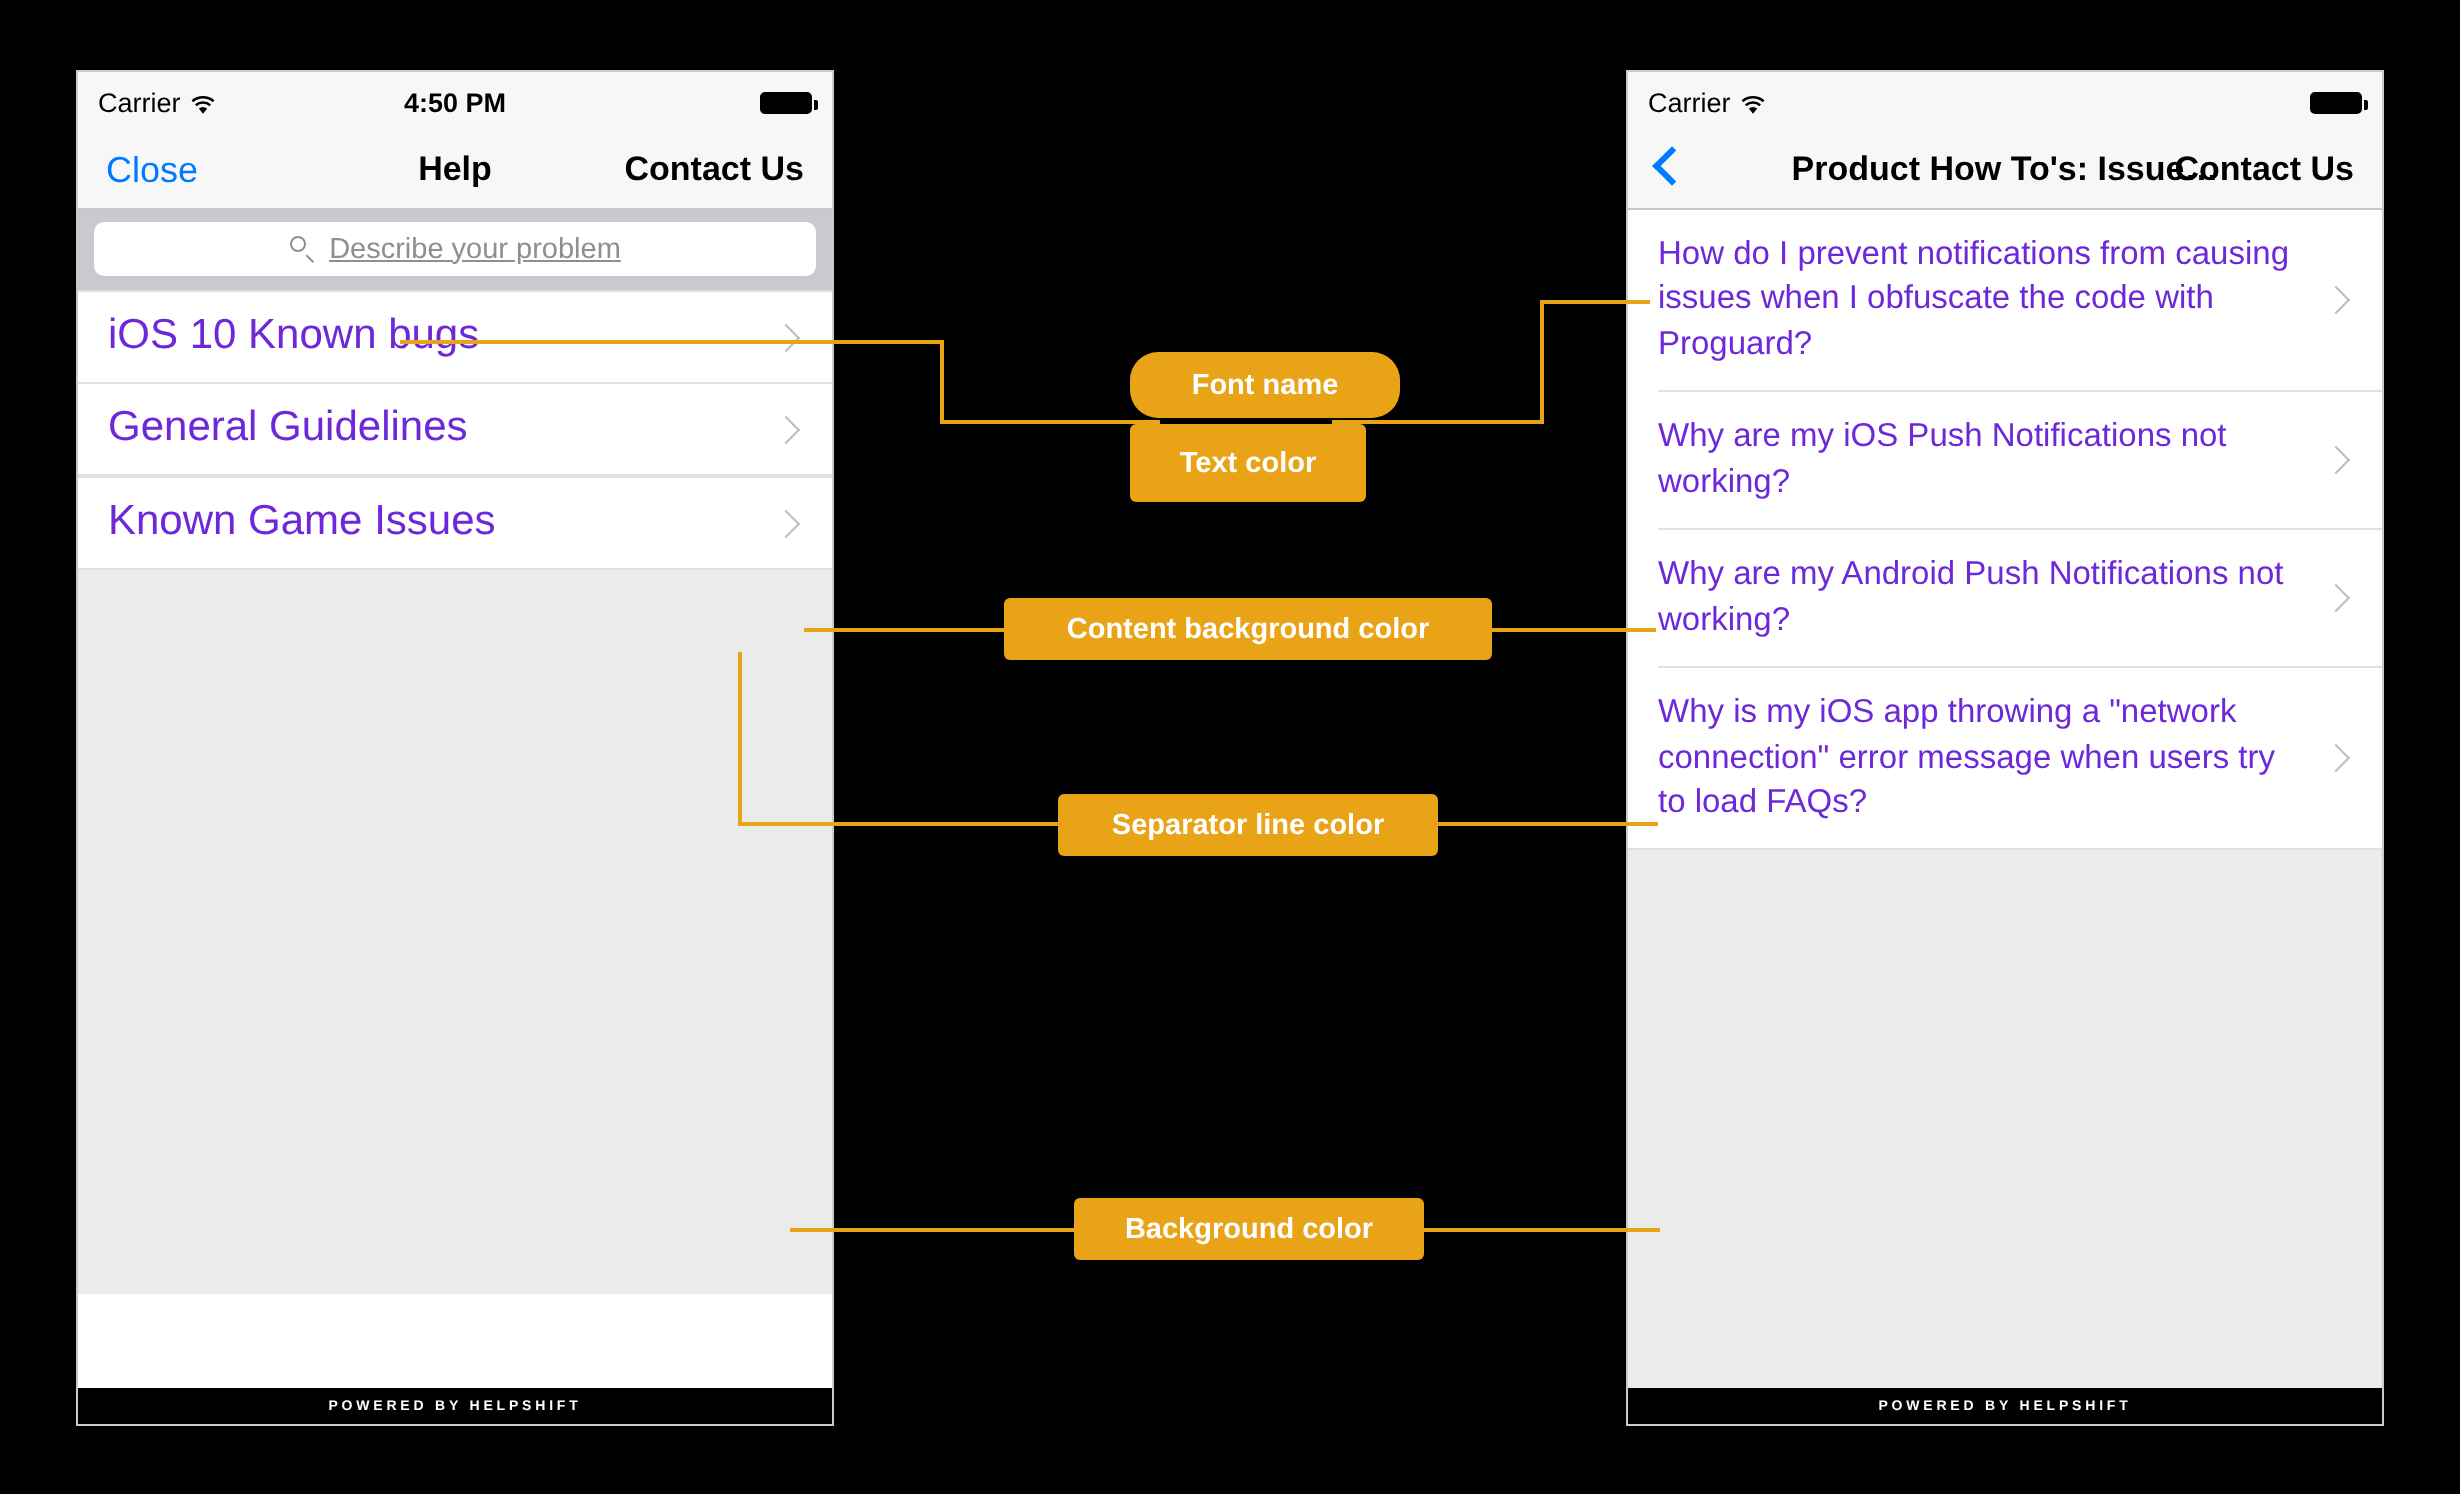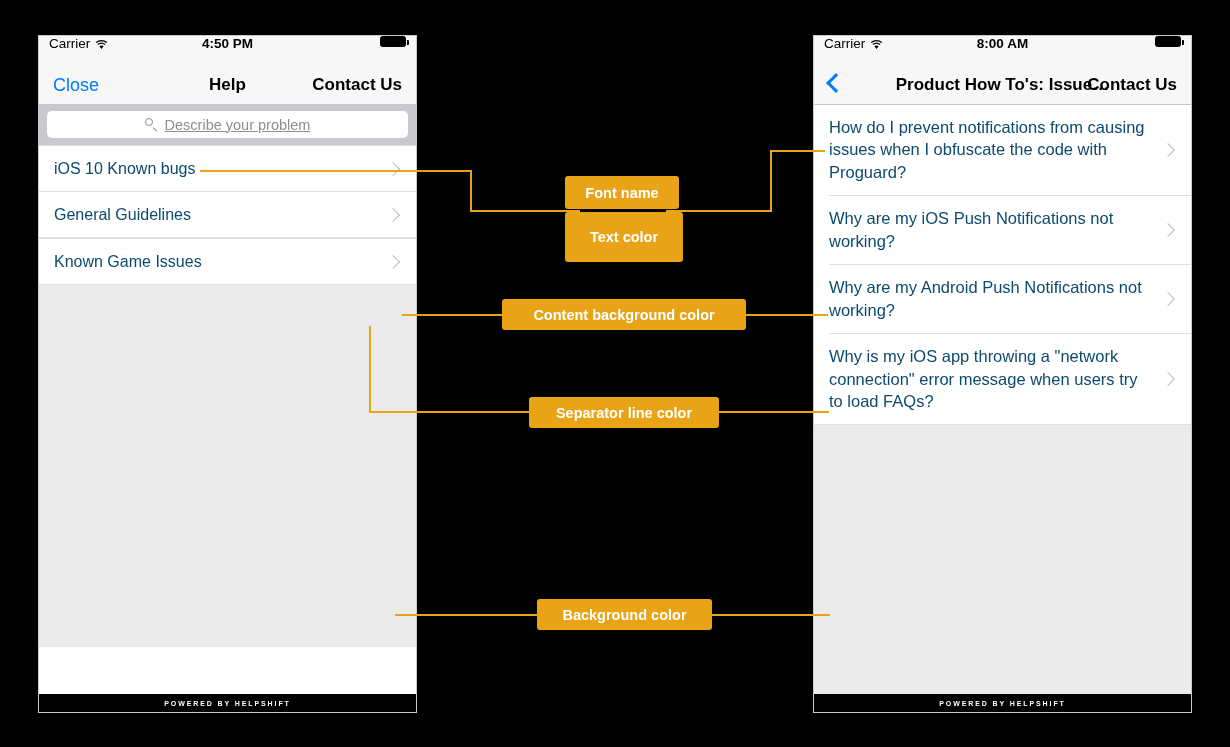--- a/index.html
+++ b/index.html
@@ -14,21 +14,21 @@
   .phone{
     position:absolute;background:#ffffff;overflow:hidden;
     border:1px solid #c9c9cf;box-sizing:border-box;
   }
   #phone-left{left:38px;top:35px;width:379px;height:678px;}
   #phone-right{left:813px;top:35px;width:379px;height:678px;}
 
   
   .statusbar{
     position:relative;height:30px;background:#f7f7f7;
-    display:flex;align-items:flex-start;box-sizing:border-box;padding:0 10px;
+    display:flex;align-items:center;box-sizing:border-box;padding:0 10px;
   }
   .sb-left{display:flex;align-items:center;gap:5px;font-size:13.5px;color:#000;}
   .sb-center{
     position:absolute;left:0;right:0;text-align:center;
     font-size:13.5px;font-weight:bold;color:#000;pointer-events:none;
   }
   .sb-right{margin-left:auto;display:flex;align-items:center;}
   .wifi{display:inline-block;width:13px;height:11px;position:relative;}
   .battery{
     width:26px;height:11px;border:1px solid #000;border-radius:2.5px;
@@ -79,22 +79,22 @@
   .search-ph{font-size:14.5px;color:#8e8e93;text-decoration:underline;}
 
   
   .listwrap{background:#ffffff;}
   .row{
     position:relative;background:#fff;display:flex;align-items:center;
     padding:0 14px 0 15px;box-sizing:border-box;
   }
   .row-left{height:45px;}
   .row-right{min-height:45px;padding-top:11px;padding-bottom:12px;}
-  .row-text{flex:1;font-size:16.5px;color:#0c4a6e;line-height:1.36;padding-right:14px;}
-  .row-left .row-text{font-size:16px;}
+  .row-text{flex:1;font-size:16.5px;color:#6d28d9;line-height:1.36;padding-right:14px;}
+  .row-left .row-text{font-size:21px;}
   .chev{
     width:9px;height:9px;flex:0 0 auto;
     border-right:1.9px solid #bdbdc2;border-top:1.9px solid #bdbdc2;
     transform:rotate(45deg);margin-right:4px;
   }
   .sep{height:1px;background:#e0e0e3;}
   .sep-inset{margin-left:15px;}
   .filler{background:#ebebeb;}
 
   
@@ -188,21 +188,20 @@
       <div class="sb-left">
         <span>Carrier</span>
         <span class="wifi">
           <svg width="13" height="11" viewBox="0 0 13 11">
               <path d="M6.5 9.9 4.4 7.3a3.4 3.4 0 0 1 4.2 0z" fill="#000"></path>
               <path d="M2.9 5.6a5.6 5.6 0 0 1 7.2 0" stroke="#000" stroke-width="1.25" fill="none"></path>
               <path d="M1.2 3.6a8.2 8.2 0 0 1 10.6 0" stroke="#000" stroke-width="1.25" fill="none"></path>
             </svg>
         </span>
       </div>
-      <div class="sb-center">8:00 AM</div>
       <div class="sb-right">
         <span class="battery"></span>
       </div>
     </div>
 
     <div class="navbar">
       <div class="nav-left">
         <span class="backchevron"></span>
       </div>
       <div class="nav-title">Product How To's: Issue…</div>
@@ -250,23 +249,23 @@
   <div class="lead lead-h" style="left:402px;top:314px;width:100px;"></div>
   <div class="lead lead-h" style="left:746px;top:314px;width:82px;"></div>
 
   <div class="lead lead-v" style="left:369px;top:326px;height:86px;"></div>
   <div class="lead lead-h" style="left:369px;top:411px;width:160px;"></div>
   <div class="lead lead-h" style="left:719px;top:411px;width:110px;"></div>
 
   <div class="lead lead-h" style="left:395px;top:614px;width:142px;"></div>
   <div class="lead lead-h" style="left:712px;top:614px;width:118px;"></div>
 
-  <div class="ann" style="left:565px;top:176px;width:114px;height:33px;">Font name</div>
-
-  <div class="ann" style="left:565px;top:212px;width:118px;height:50px;">Text color</div>
+  <div class="ann" style="left:565px;top:176px;width:135px;height:33px;border-radius:14px;">Font name</div>
+
+  <div class="ann" style="left:565px;top:212px;width:118px;height:39px;">Text color</div>
 
   <div class="ann" style="left:502px;top:299px;width:244px;height:31px;">Content background color</div>
 
   <div class="ann" style="left:537px;top:599px;width:175px;height:31px;">Background color</div>
 
   <div class="ann" style="left:529px;top:397px;width:190px;height:31px;">Separator line color</div>
 
 </div>
 
 </body></html>

